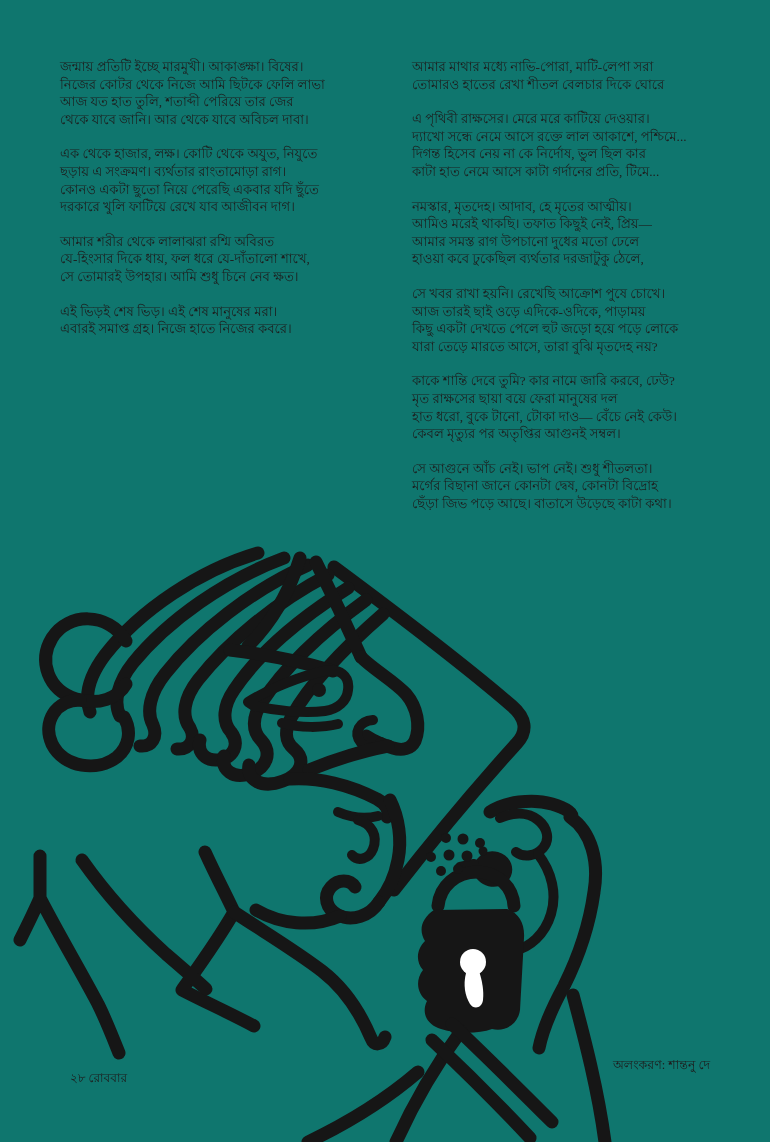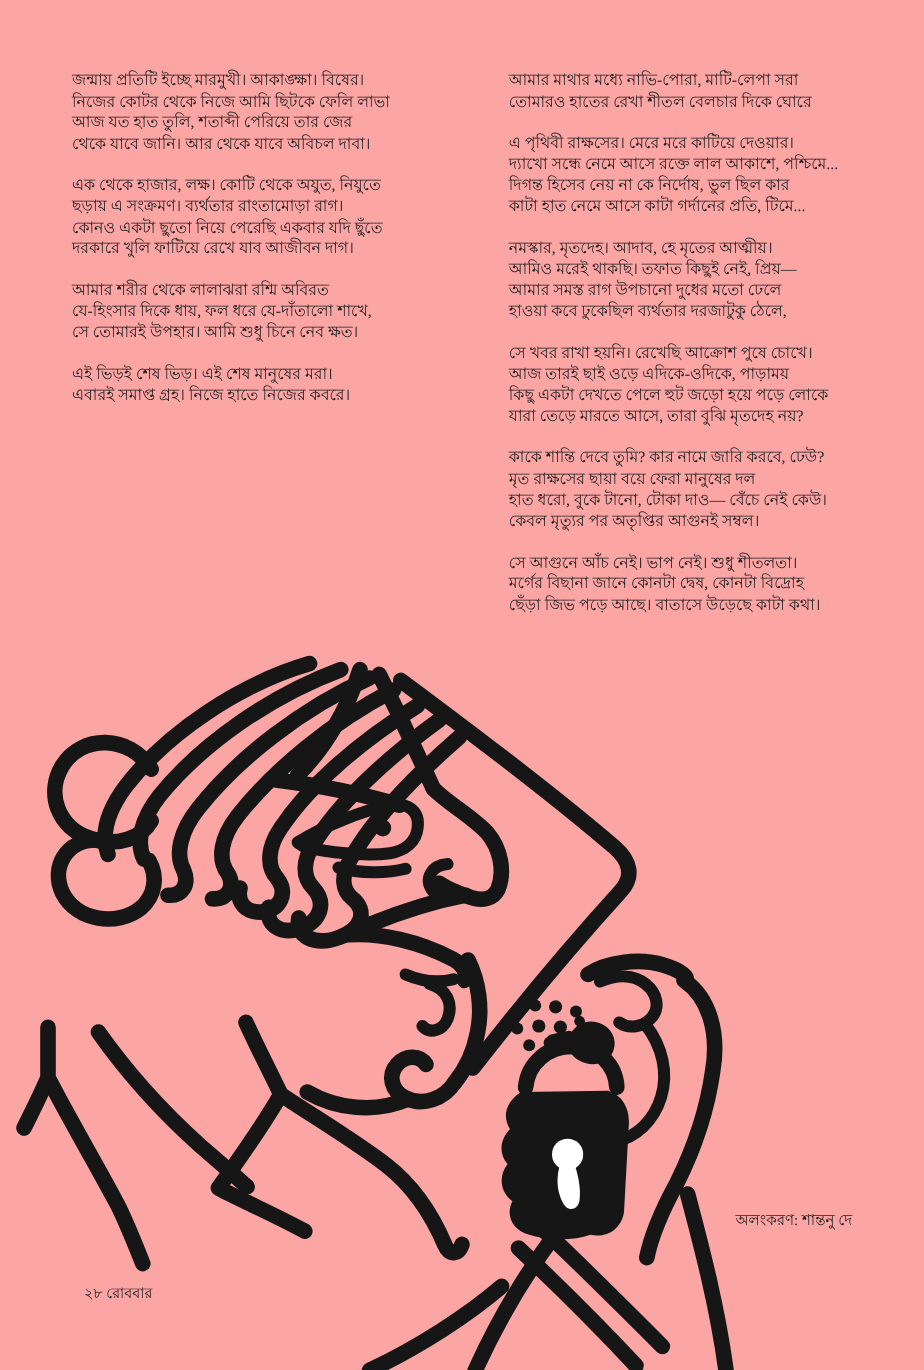--- a/index.html
+++ b/index.html
@@ -1,33 +1,33 @@
 <!DOCTYPE html>
 <html lang="bn"><head>
 <meta charset="utf-8">
 <style>
   html,body{margin:0;padding:0;background:#e9e9e9;}
   .page{
     position:relative;
     width:770px;height:1142px;
-    background:#fca5a5;
+    background:#0f766e;
     overflow:hidden;
     font-family:"Liberation Serif","DejaVu Sans",serif;
     color:#1d1d1d;
   }
   .poem-col{
     position:absolute;top:58px;width:330px;
     font-size:13.2px;line-height:17.6px;
   }
   .poem-col .stanza{margin:0 0 17px 0;}
   .poem-col .line{white-space:nowrap;}
   #col-left{left:60px;}
-  #col-right{left:424px;}
+  #col-right{left:412px;}
   .credit{
-    position:absolute;left:613px;top:1008px;
+    position:absolute;left:613px;top:1056px;
     font-size:12.5px;white-space:nowrap;
   }
   .footer{
     position:absolute;left:70px;top:1069px;
     font-size:12px;white-space:nowrap;
   }
   .illustration{
     position:absolute;left:0;top:0;width:770px;height:1142px;
   }
   svg .stroke{fill:none;stroke:#161616;stroke-width:13;

